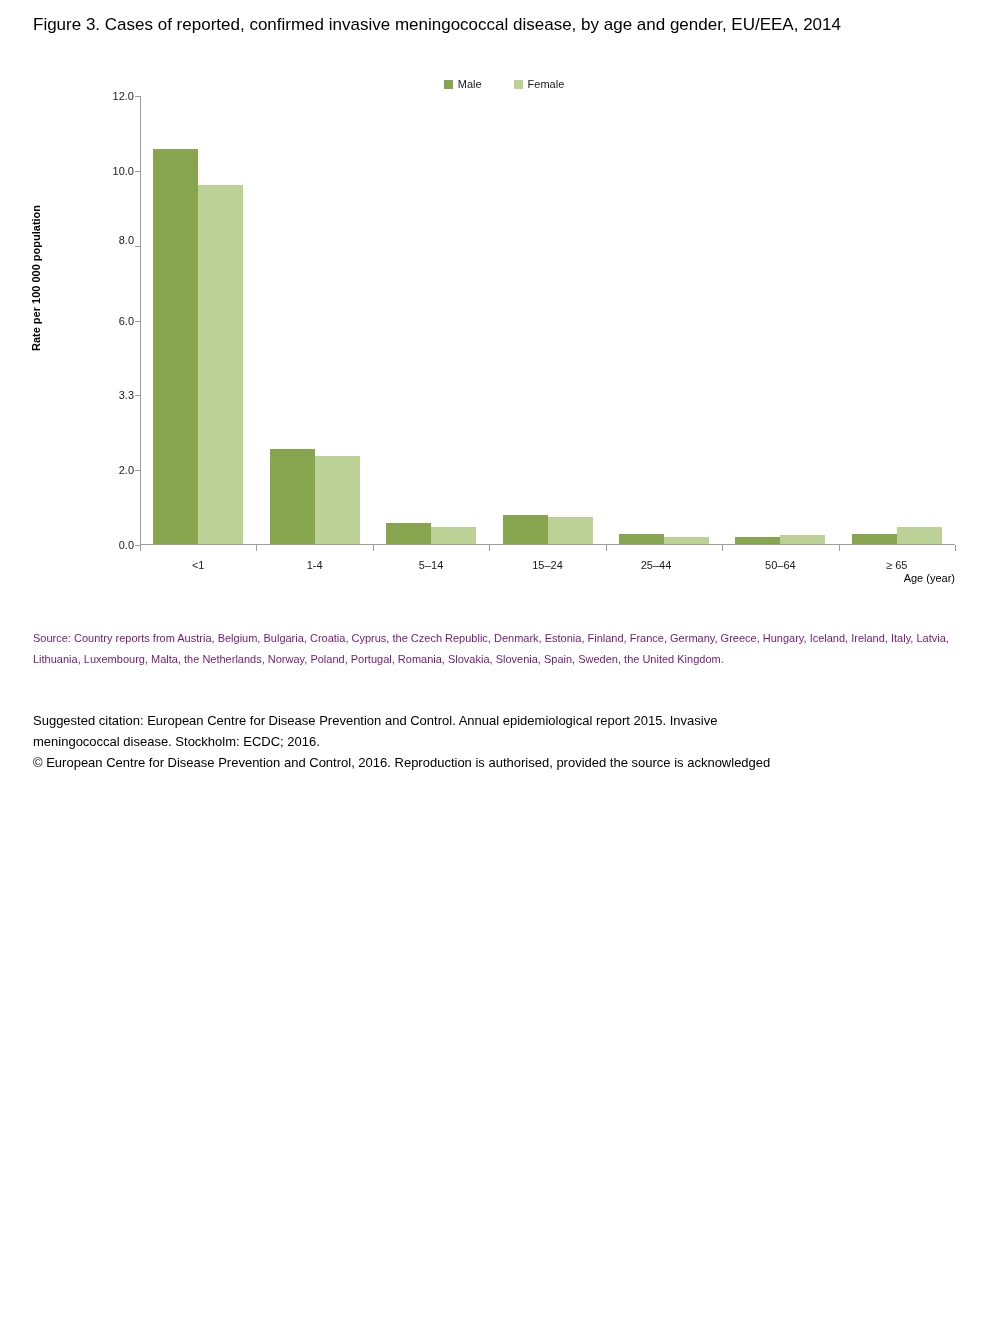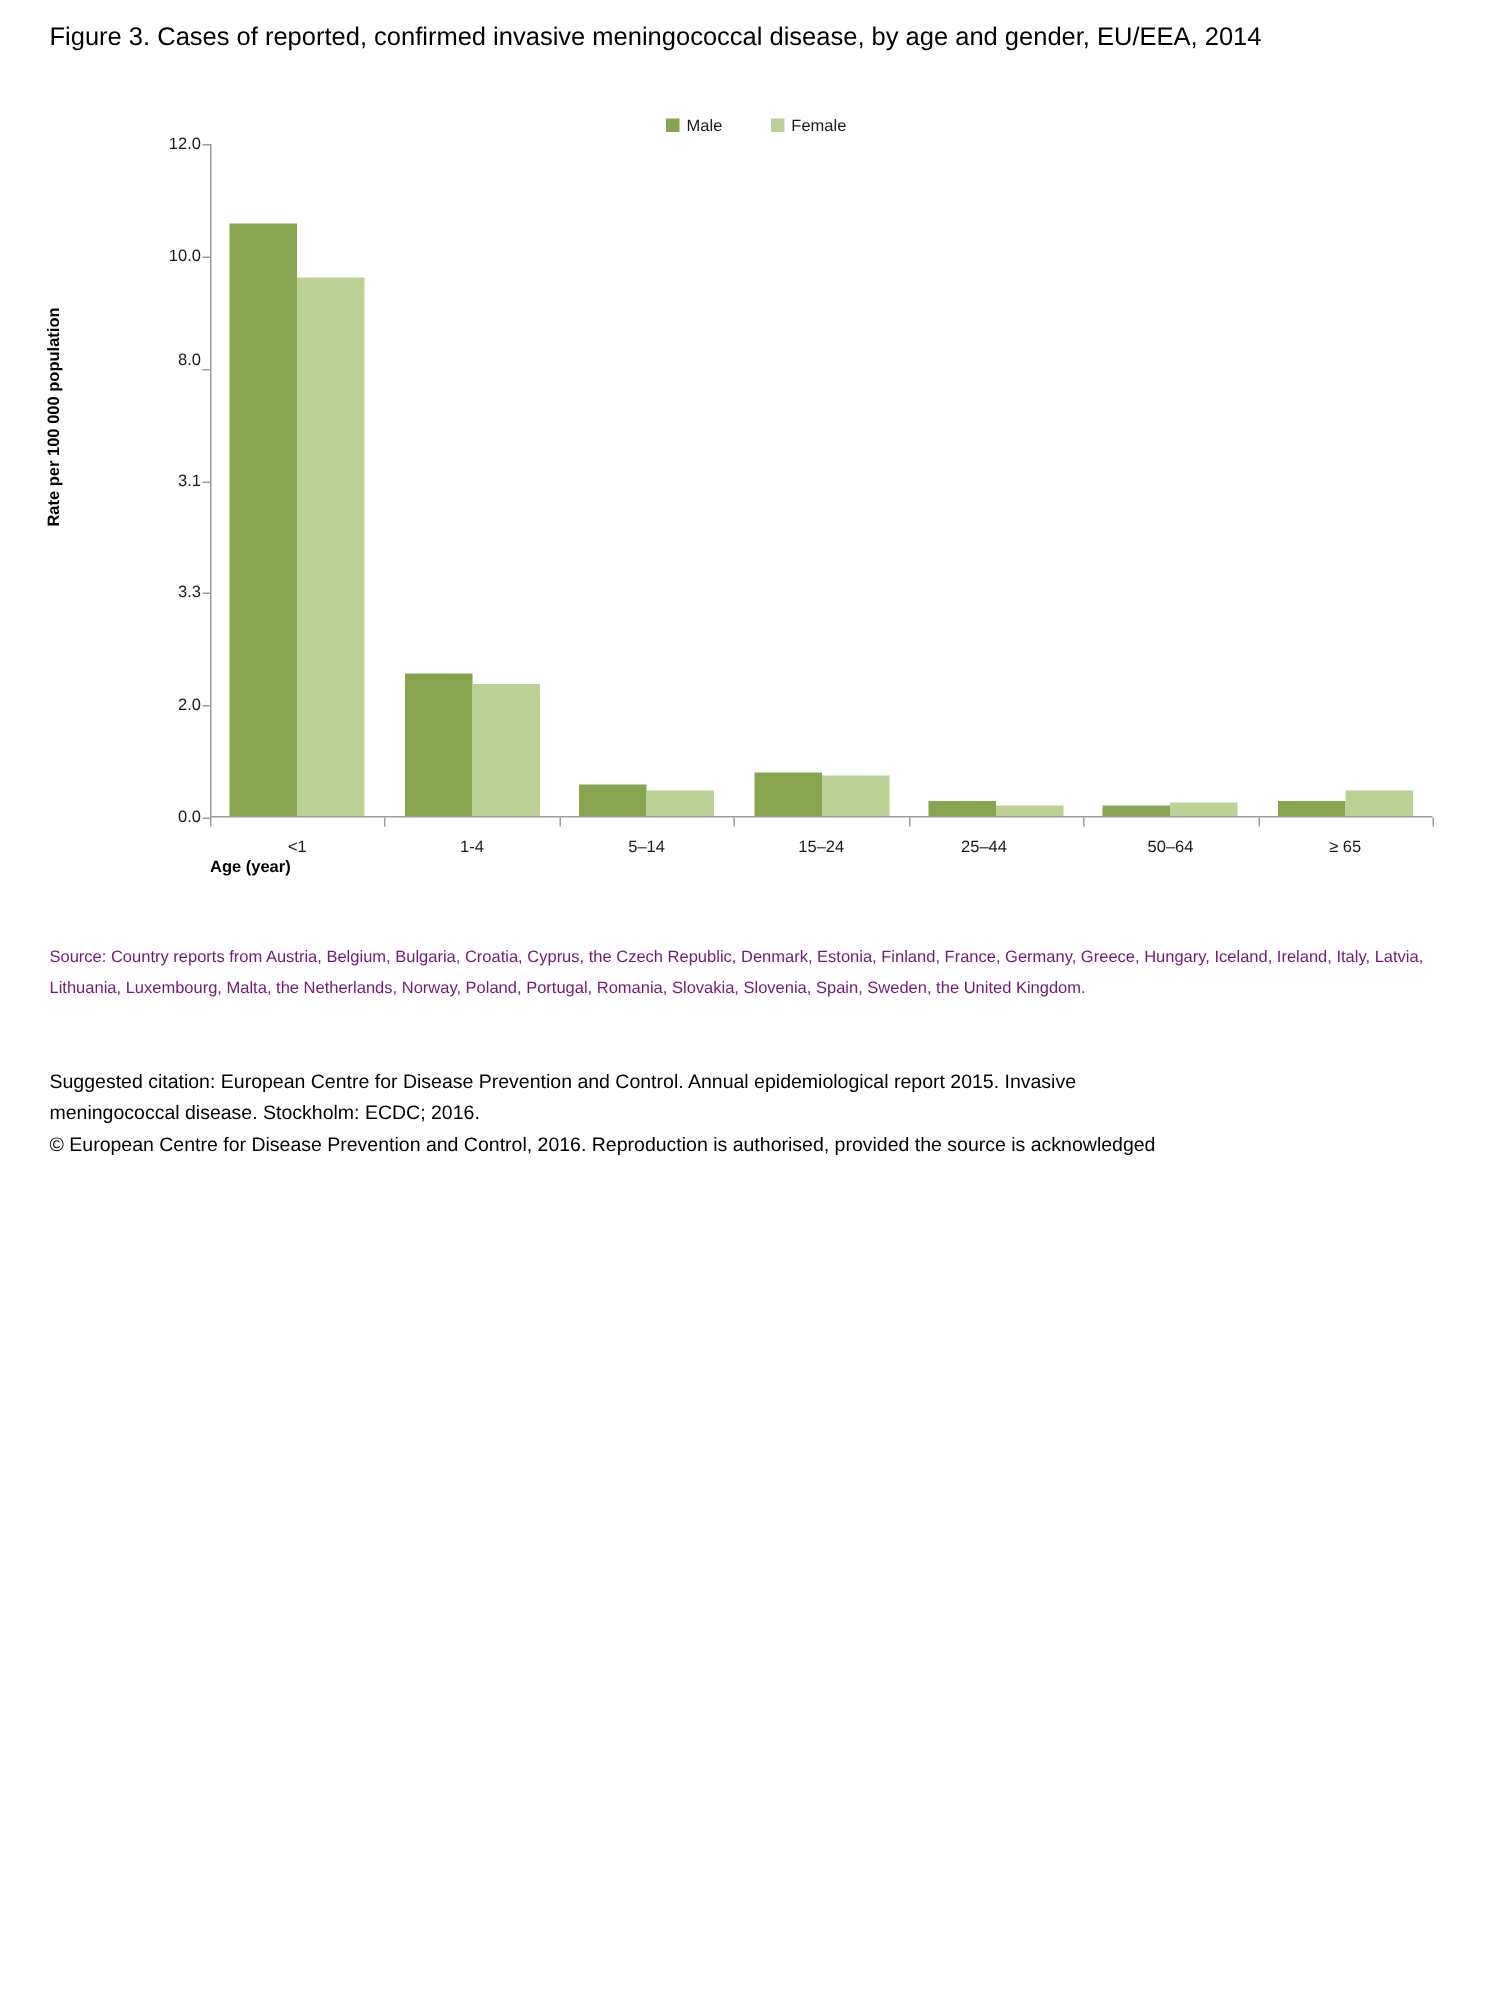--- a/index.html
+++ b/index.html
@@ -135,23 +135,23 @@
   .bar {
     position: absolute;
     bottom: 1px;
   }
 
   #x-axis-title {
     position: absolute;
     left: 140px;
     top: 500px;
     width: 815px;
-    text-align: left;
-    font-size: 11px;
-    font-weight: bold;
+    text-align: right;
+    font-size: 11px;
+    font-weight: normal;
     color: #000;
   }
 
   
   #source-block {
     position: absolute;
     left: 33px;
     top: 628px;
     width: 932px;
     font-size: 11px;
@@ -182,21 +182,21 @@
 
   <div id="plot">
     <div class="axis-line-y"></div>
     <div class="axis-line-x"></div>
   <div class="y-tick" style="top: 449px;">0.0</div>
       <div class="y-tick-mark" style="top: 449px;"></div>
       <div class="y-tick" style="top: 374.167px;">2.0</div>
       <div class="y-tick-mark" style="top: 374.167px;"></div>
       <div class="y-tick" style="top: 299.333px;">3.3</div>
       <div class="y-tick-mark" style="top: 299.333px;"></div>
-      <div class="y-tick" style="top: 224.5px;">3.1</div>
+      <div class="y-tick" style="top: 224.5px;">6.0</div>
       <div class="y-tick-mark" style="top: 224.5px;"></div>
       <div class="y-tick" style="top: 132px; margin-top: 12px;">8.0</div>
       <div class="y-tick-mark" style="top: 149.667px;"></div>
       <div class="y-tick" style="top: 74.8333px;">10.0</div>
       <div class="y-tick-mark" style="top: 74.8333px;"></div>
       <div class="y-tick" style="top: 0px;">12.0</div>
       <div class="y-tick-mark" style="top: 0px;"></div>
       <div class="x-tick-mark" style="left: 0px;"></div>
       <div class="x-tick-label" style="left: 58.2143px;">&lt;1</div>
       <div class="bar" title="Male &lt;1: 10.56" style="left: 13.2143px; width: 45px; height: 395.12px; background: rgb(135, 165, 78);"></div>

